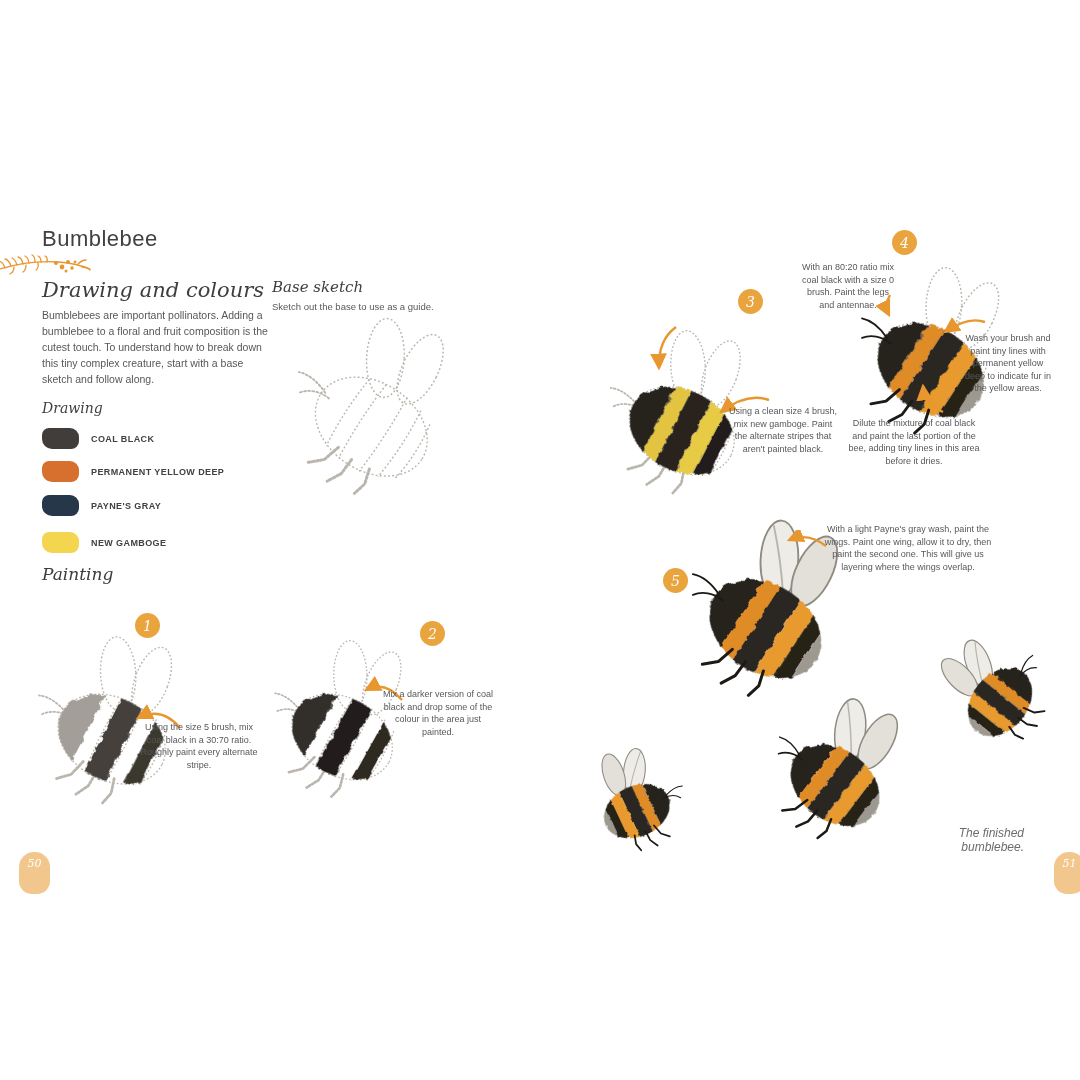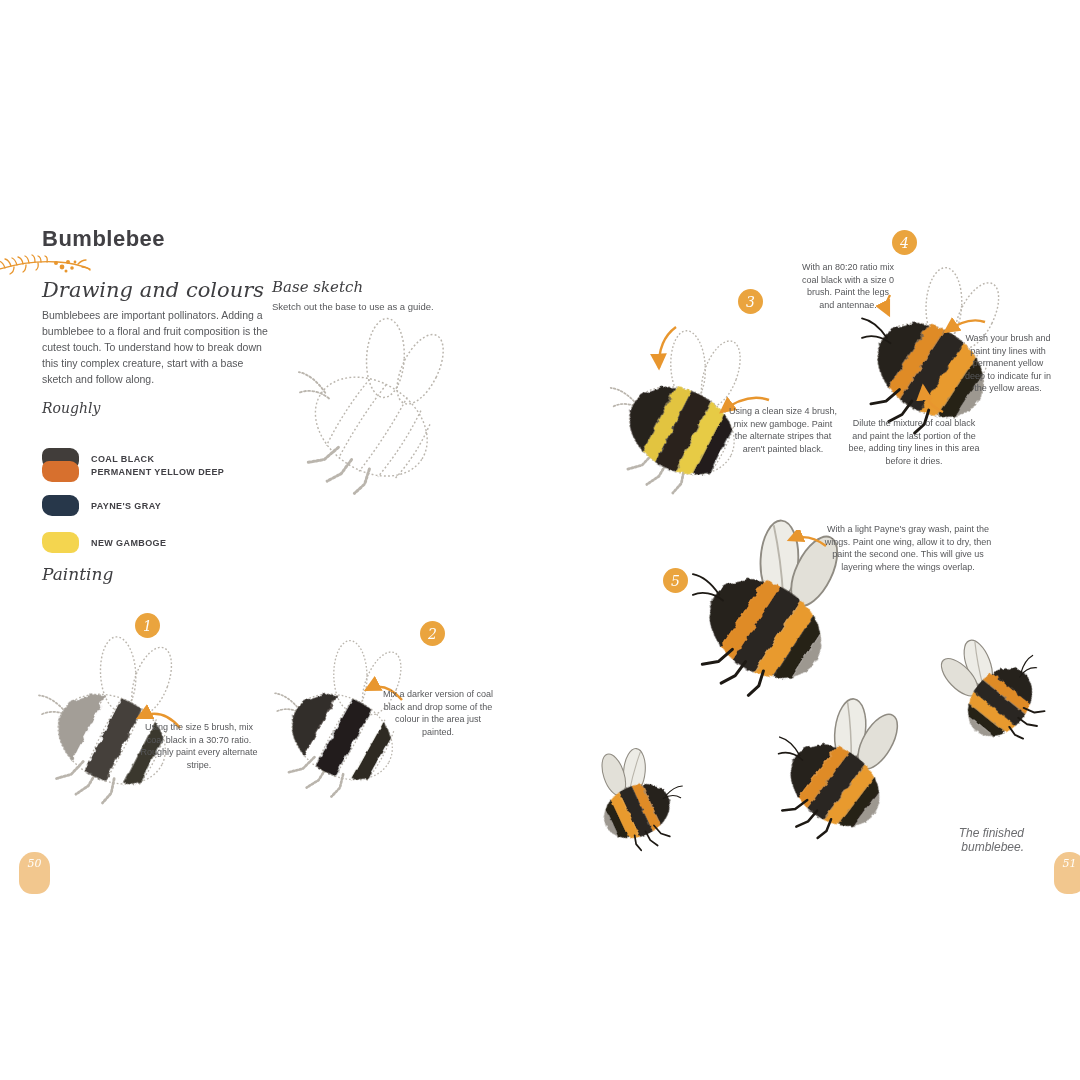--- a/index.html
+++ b/index.html
@@ -1,28 +1,28 @@
 <!DOCTYPE html>
 <html><head>
 <meta charset="utf-8">
 <style>
   html,body{margin:0;padding:0;background:#fff;}
   .canvas{position:relative;width:1080px;height:1080px;background:#ffffff;overflow:hidden;
           font-family:"Liberation Sans",sans-serif;color:#57585b;}
   .abs{position:absolute;}
   .script{font-family:"DejaVu Serif",serif;font-style:italic;color:#3e3e41;}
-  #title{left:42px;top:226px;font-size:22px;color:#414044;font-weight:700;letter-spacing:.5px;}
+  #title{left:42px;top:226px;font-size:22px;color:#414044;font-weight:400;letter-spacing:.5px;}
   #branch{left:0px;top:254px;}
   #h-drawing{left:42px;top:278px;font-size:21px;}
   #intro{left:42px;top:308px;width:230px;font-size:10.5px;line-height:1.52;color:#56575a;}
   #h-colours{left:42px;top:400px;font-size:14px;}
   .swrow{position:absolute;left:42px;display:flex;align-items:center;gap:12px;}
   .sw{width:37px;height:21px;border-radius:7px 9px 8px 10px;}
   .swlabel{font-size:9px;font-weight:700;letter-spacing:.4px;color:#414045;}
-  #row0{top:448px;} #row1{top:461px;} #row2{top:495px;align-items:center;} #row3{top:532px;}
+  #row0{top:428px;} #row1{top:461px;} #row2{top:495px;align-items:center;} #row3{top:532px;}
   #h-painting{left:42px;top:564px;font-size:17px;}
   #h-base{left:272px;top:278px;font-size:15px;}
   #cap-base{left:272px;top:301px;font-size:9.5px;color:#56575a;}
   .badge{position:absolute;width:25px;height:25px;border-radius:50%;background:#eaa43e;color:#fdfdfb;
          display:flex;align-items:center;justify-content:center;
          font-family:"DejaVu Serif",serif;font-style:italic;font-size:14px;}
   #badge1{left:135px;top:613px;} #badge2{left:420px;top:621px;}
   #badge3{left:738px;top:289px;} #badge4{left:892px;top:230px;}
   #badge5{left:663px;top:568px;}
   .cap{position:absolute;font-size:9px;line-height:1.4;color:#57585b;text-align:center;}
@@ -191,21 +191,21 @@
         <circle cx="68" cy="8" r="2"></circle>
       <circle cx="72" cy="14" r="1.8"></circle>
         <circle cx="66" cy="17" r="1.5"></circle>
         <circle cx="75" cy="8" r="1.4"></circle>
     </g>
   </svg>
 
   <div id="h-drawing" class="abs script">Drawing and colours</div>
   <div id="intro" class="abs">Bumblebees are important pollinators. Adding a bumblebee to a floral and fruit composition is the cutest touch. To understand how to break down this tiny complex creature, start with a base sketch and follow along.</div>
 
-  <div id="h-colours" class="abs script">Roughly</div>
+  <div id="h-colours" class="abs script">Drawing</div>
 
   <div id="row0" class="swrow">
     <div class="sw" style="background: rgb(65, 61, 58);"></div>
     <div class="swlabel">COAL BLACK</div>
   </div>
   <div id="row1" class="swrow">
     <div class="sw" style="background: rgb(215, 112, 46);"></div>
     <div class="swlabel">PERMANENT YELLOW DEEP</div>
   </div>
   <div id="row2" class="swrow">

